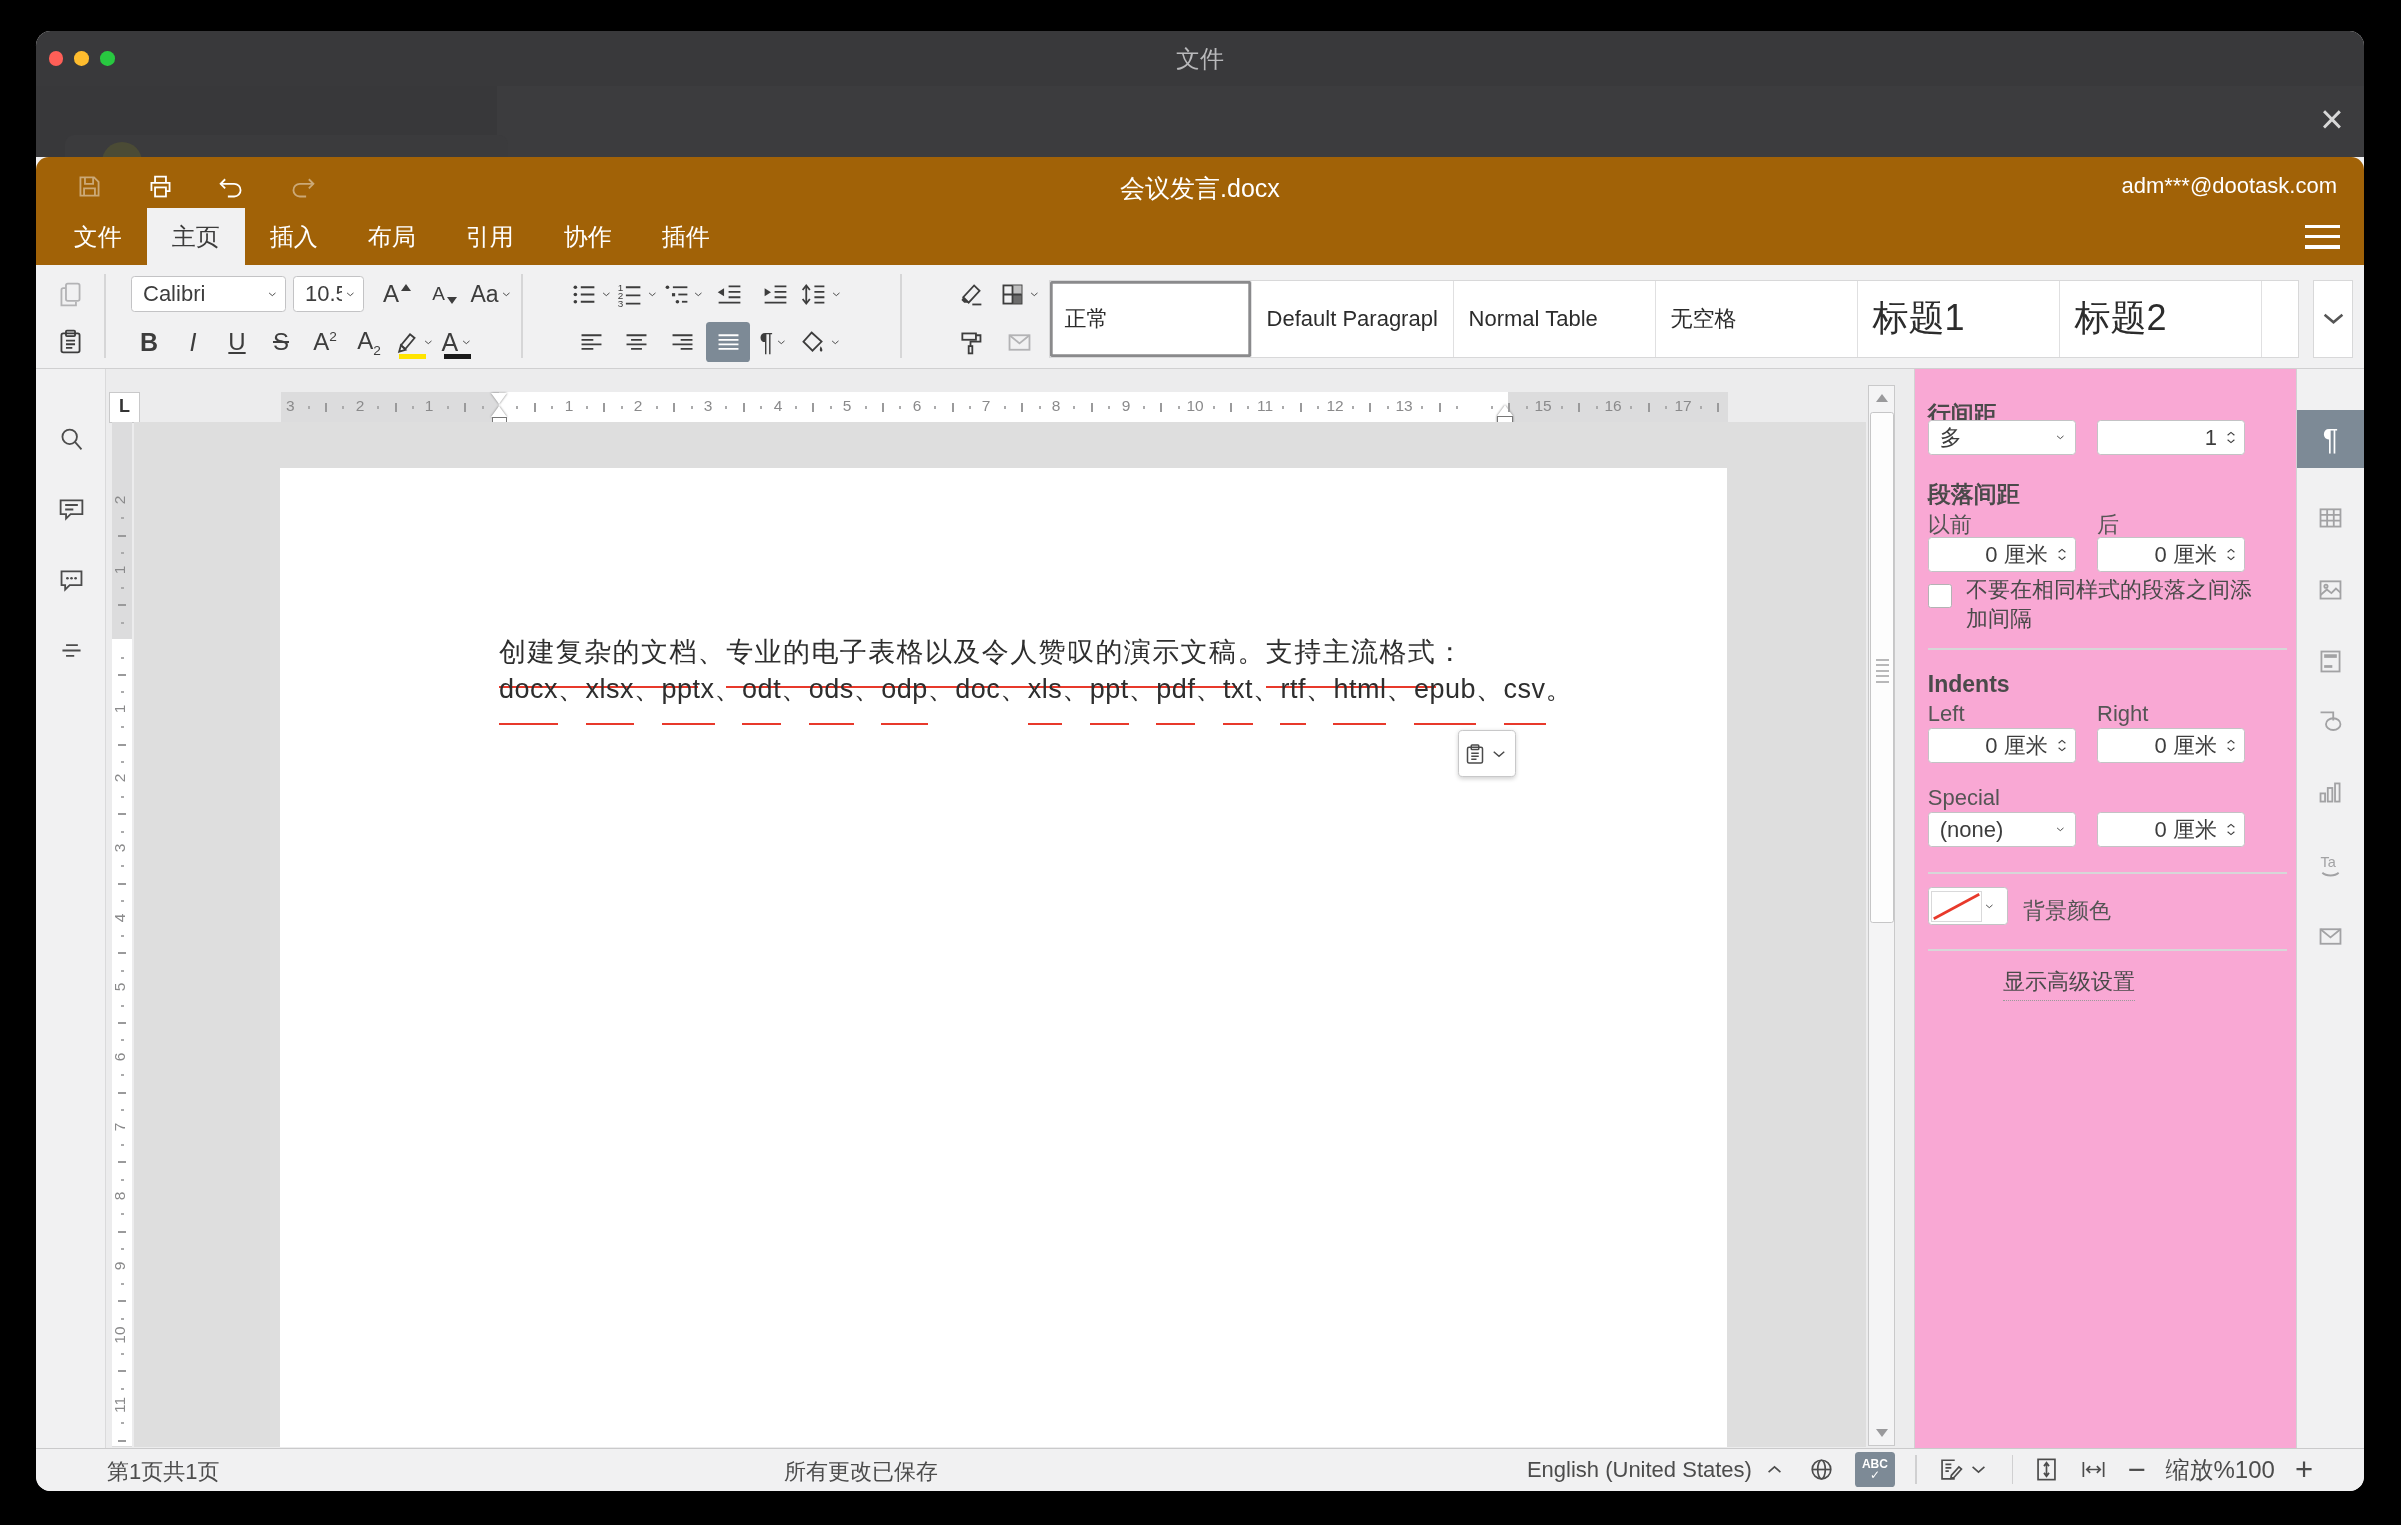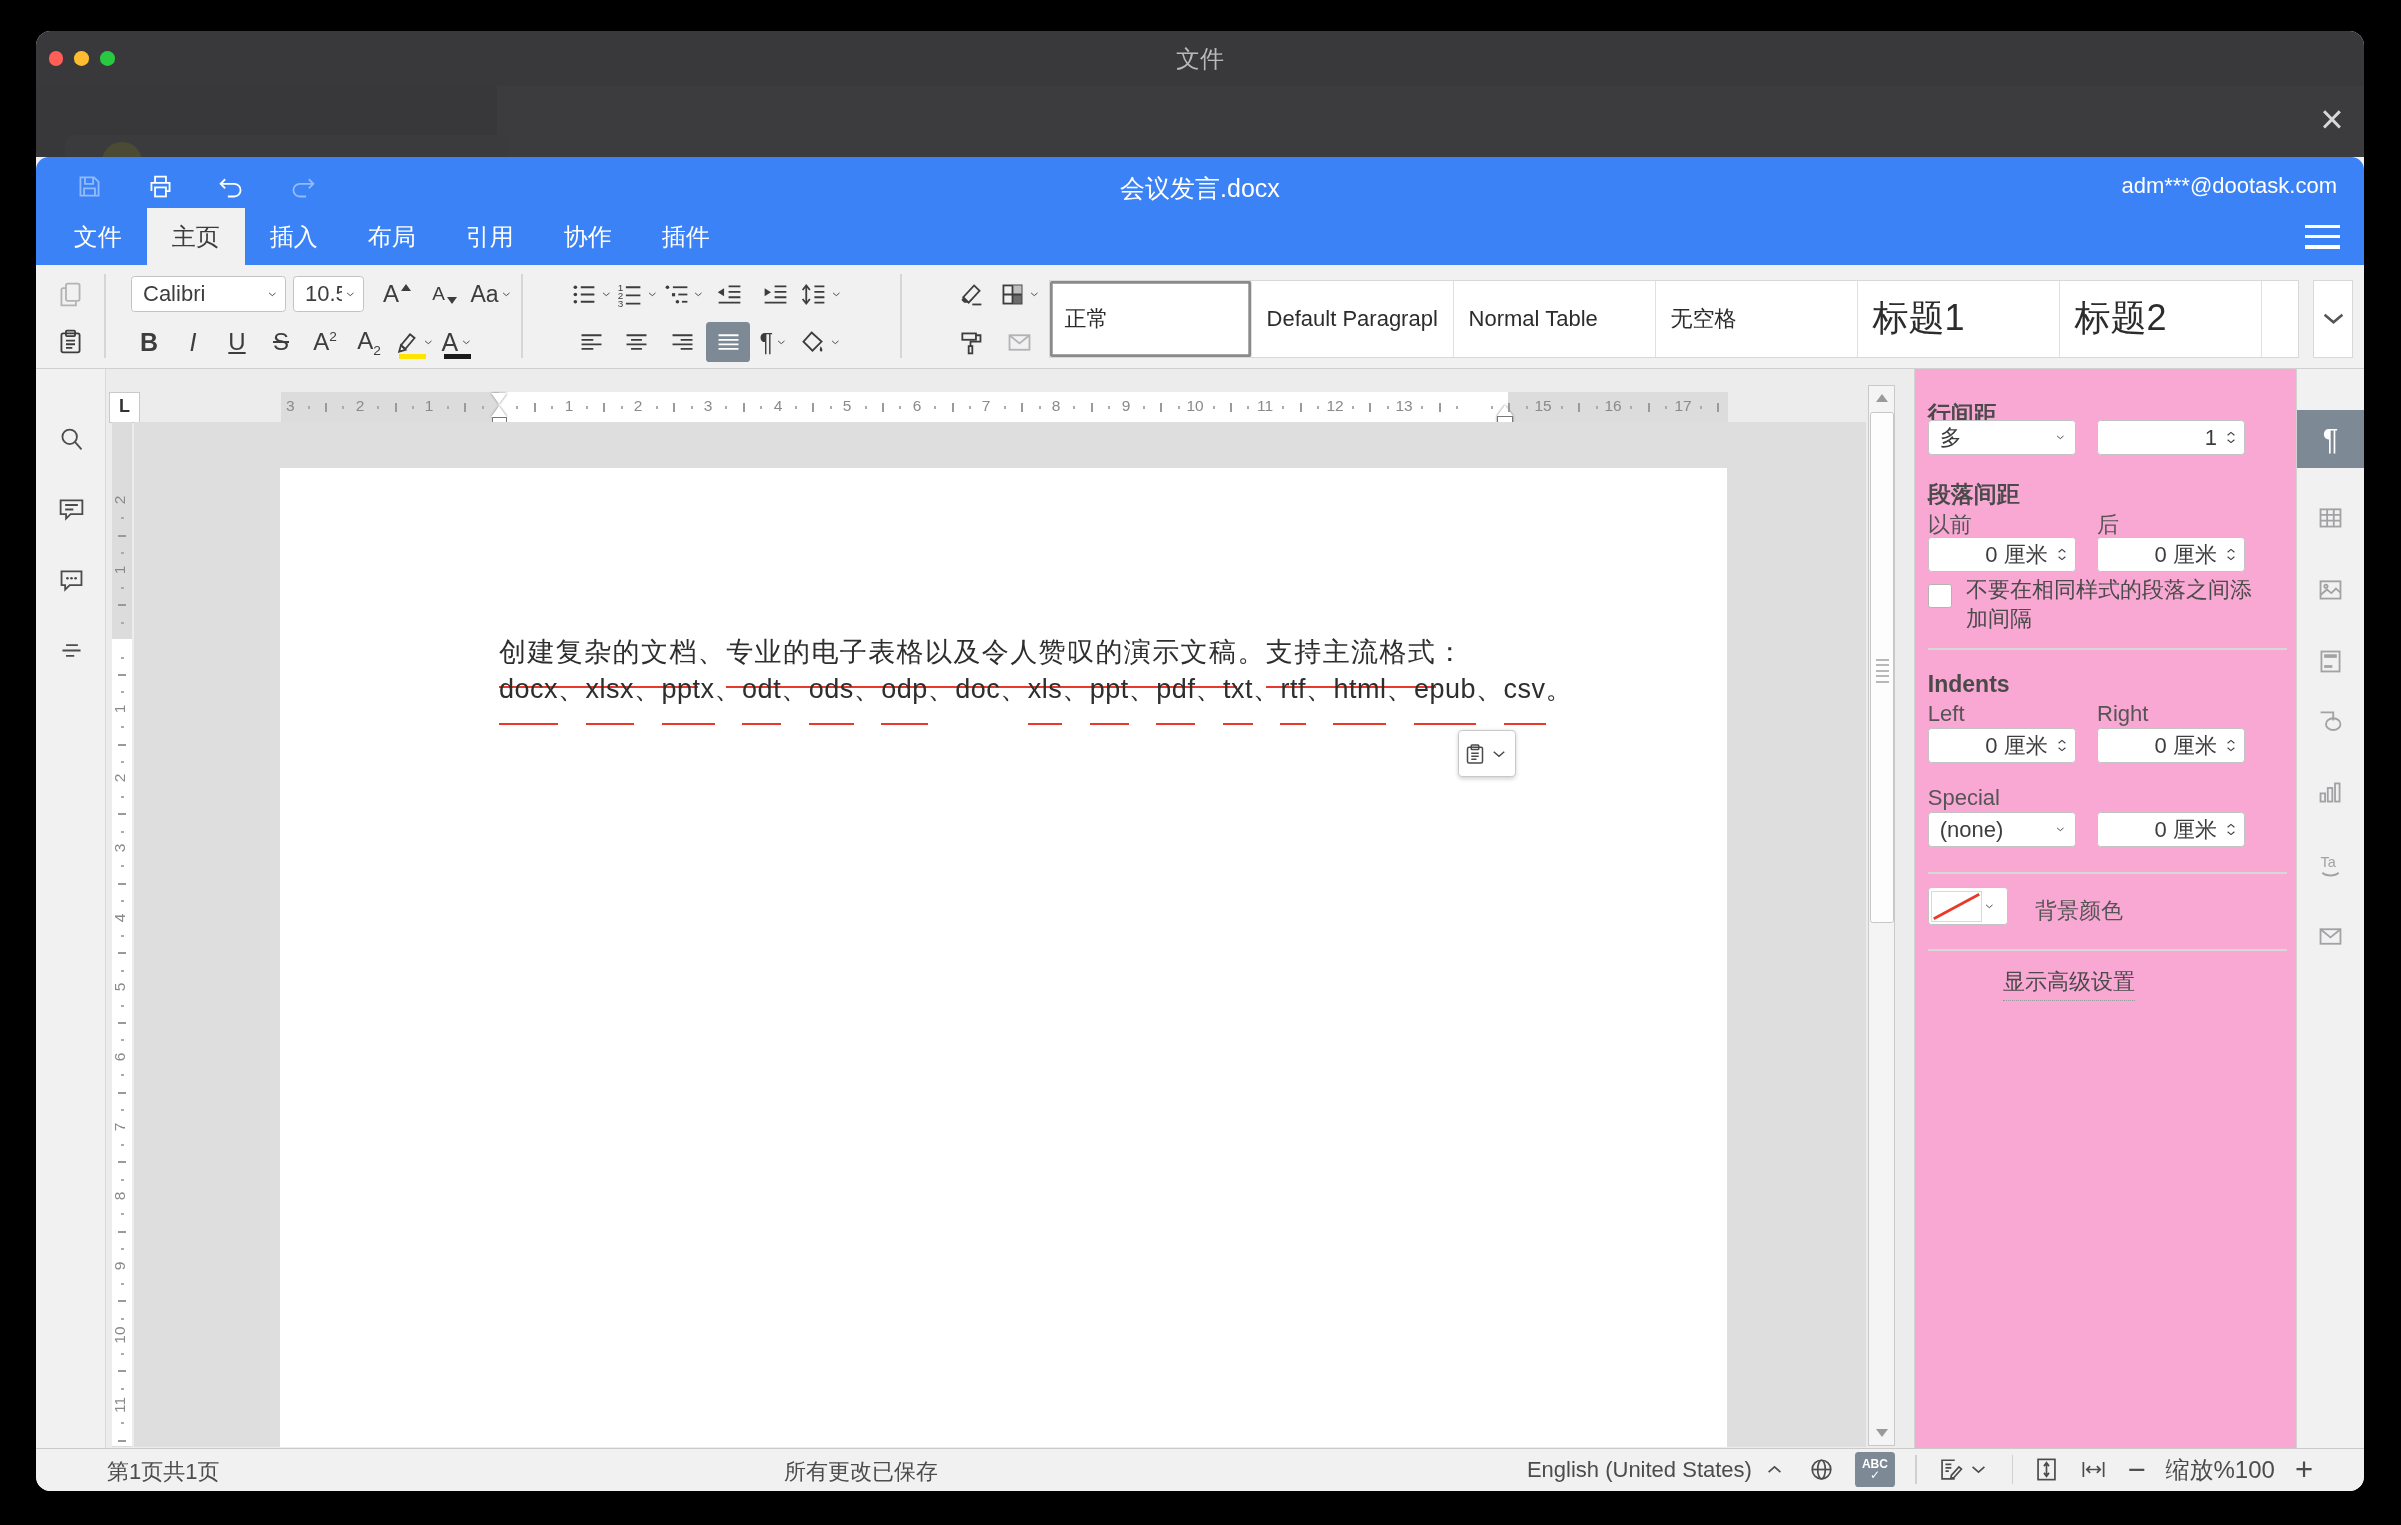--- a/index.html
+++ b/index.html
@@ -14,21 +14,21 @@
   .mactitle{left:0;top:0;width:100%;height:55px;line-height:55px;text-align:center;
             color:#b9b9bb;font-size:24px;}
   
   .appstrip{left:0;top:55px;width:100%;height:71px;background:#3c3c3e;}
   .stripL{left:0;top:55px;width:461px;height:71px;background:#38383a;}
   .strippanel{left:29px;top:104px;width:443px;height:22px;background:#3b3b3d;border-radius:9px 9px 0 0;}
   .stripcircle{left:66px;top:111px;width:40px;height:40px;border-radius:50%;background:#4b4b35;}
   .closebtn{left:2274px;top:66px;width:44px;height:44px;color:#d8d8d8;font-size:40px;line-height:44px;
             text-align:center;cursor:default;}
   
-  .bluebar{left:0;top:126px;width:100%;height:108px;background:#3b82f6;border-radius:12.8px 12.8px 0 0;}
+  .bluebar{left:0;top:126px;width:100%;height:108px;background:#a16207;border-radius:12.8px 12.8px 0 0;}
   .qicons{left:31px;top:7.3px;display:flex;gap:27px;}
   .qbtn{width:44px;height:44px;display:flex;align-items:center;justify-content:center;color:#fff;}
   .qbtn.disabled{opacity:.45;}
   .doctitle{left:0;top:14.6px;width:100%;text-align:center;color:#fff;font-size:25px;}
   .useremail{right:27px;top:16.4px;color:#fff;font-size:22px;}
   .tabbar{left:12.8px;bottom:0;height:57px;display:flex;align-items:stretch;}
   .tab{padding:0 25px;display:flex;align-items:center;color:#fff;font-size:24px;}
   .tab.active{background:#f1f1f2;color:#3c3c3c;}
   .burger{right:24px;bottom:16.4px;width:35px;height:24px;display:flex;flex-direction:column;justify-content:space-between;}
   .burger i{display:block;height:3.6px;background:#fff;}
@@ -872,21 +872,21 @@
           <svg viewBox="0 0 56 32">
             <line x1="2" y1="30" x2="54" y2="2" style="stroke:#e8392b;stroke-width:3;"></line>
           </svg>
         </span>
       <span class="chev ic">
           <svg viewBox="0 0 32 32">
             <path d="M9 13l7 6 7-6" stroke-width="2.5"></path>
           </svg>
         </span>
     </div>
-    <div class="abs plabel2" style="left:120px;top:527px;text-align:center;">背景颜色</div>
+    <div class="abs plabel2" style="left:108px;top:527px;text-align:center;">背景颜色</div>
 
     <div class="abs phr" style="left:12.8px;top:580px;width:359px;"></div>
 
     <div class="abs advlink" style="left:88px;top:598px;">显示高级设置</div>
   </div>
 
   <div class="abs rstrip" id="rstrip">
       <div class="abs ptile">
         <span class="ic">
           <span class="fP big">¶</span>

